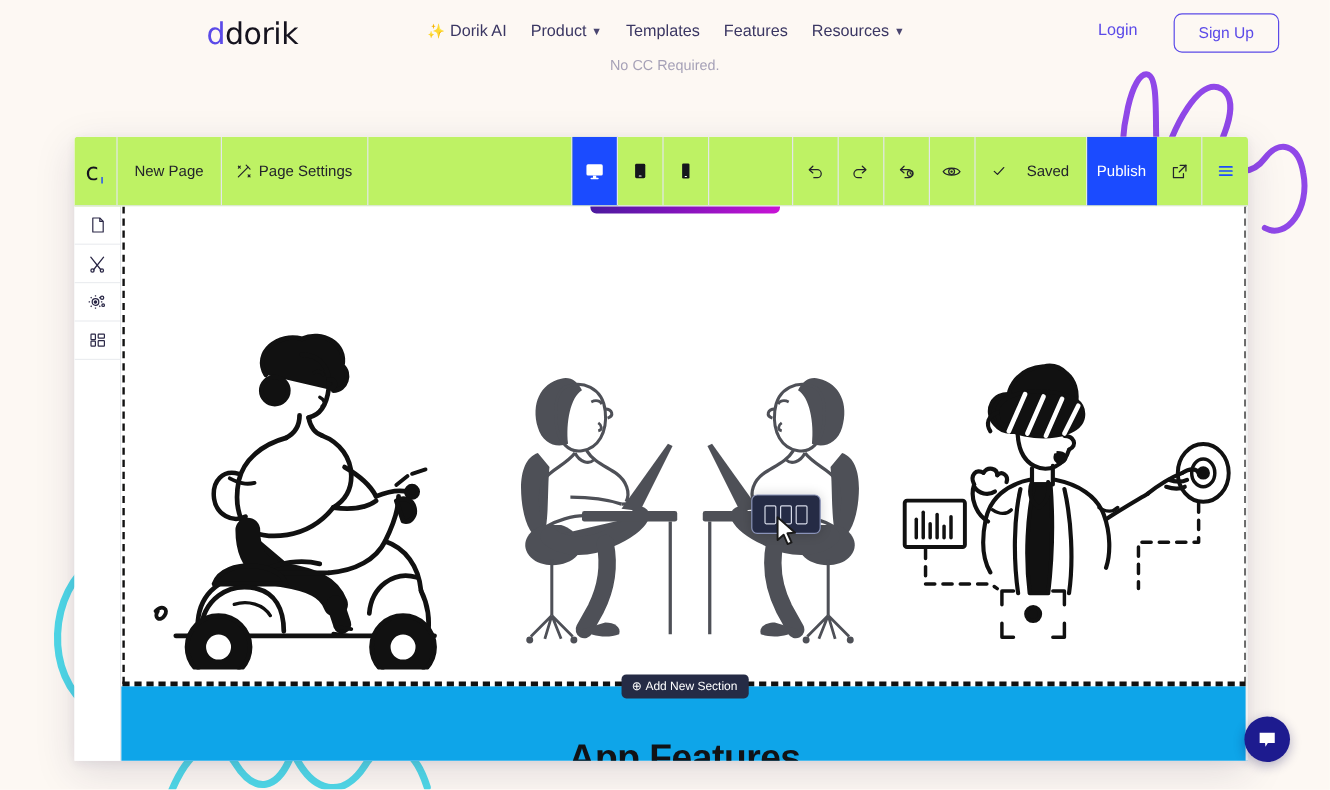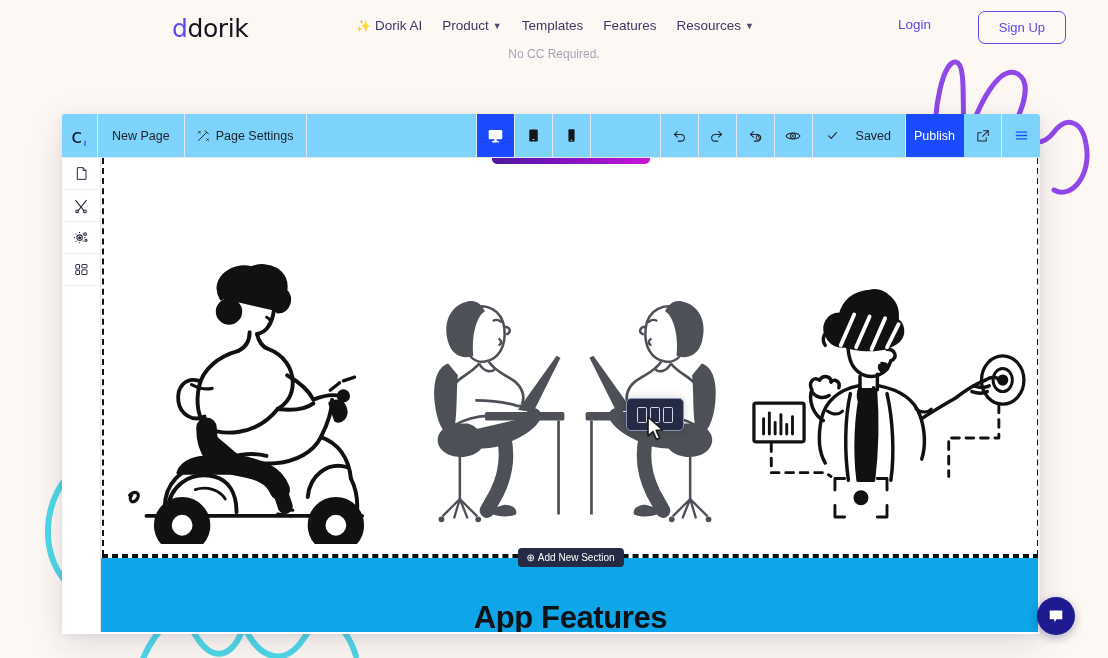--- a/index.html
+++ b/index.html
@@ -30,21 +30,21 @@
   #brand-logo .stem { color: #5B4AE8; }
   #nav-links {
     position: absolute; left: 356px; top: 18px;
     display: flex; align-items: center; gap: 20px;
     font-size: 13.5px; color: #3B3763;
   }
   #nav-links .nav-item { display: flex; align-items: center; gap: 4px; cursor: pointer; white-space: nowrap; }
   .caret { font-size: 9px; color: #4a4670; line-height: 1; position: relative; top: 1px; }
   .sparkle { color: #F0B429; font-size: 12px; }
   #login-link {
-    position: absolute; right: 177px; top: 17px;
+    position: absolute; right: 160px; top: 17px;
     font-size: 13.5px; color: #5B4AE8; cursor: pointer;
   }
   #signup-button {
     position: absolute; right: 42px; top: 11px;
     border: 1.4px solid #5B4AE8; border-radius: 7px;
     padding: 8px 20px; font-size: 13px; color: #5B4AE8;
     background: transparent; cursor: pointer; white-space: nowrap;
   }
   #hero-subtext {
     position: absolute; left: 0; right: 0; top: 47px;
@@ -57,22 +57,22 @@
     position: absolute; left: 62px; top: 114px;
     width: 978px; height: 520px;
     background: #fff;
     border-radius: 3px 3px 0 0;
     box-shadow: 0 10px 34px rgba(40,30,80,.13), 0 2px 8px rgba(40,30,80,.07);
     overflow: hidden; z-index: 20;
   }
 
   
   #editor-toolbar {
-    position: relative; height: 44px; width: 100%;
-    background: #7dd3fc; border-bottom: 1px solid #E3E6EA;
+    position: relative; height: 58px; width: 100%;
+    background: #bef264; border-bottom: 1px solid #E3E6EA;
     display: flex; align-items: stretch;
   }
   .tb-cell {
     display: flex; align-items: center; justify-content: center;
     border-right: 1px solid #E3E6EA; cursor: pointer;
   }
   #tb-logo { width: 36px; }
   #tb-logo .dk { font-family: "DejaVu Sans", sans-serif; font-size: 20px; font-weight: 400; color: #15131E; }
   #tb-logo .dk i { color: #2F5BEA; font-style: normal; }
   #tb-new-page { padding: 0 14px; font-size: 12.5px; color: #23242B; }

